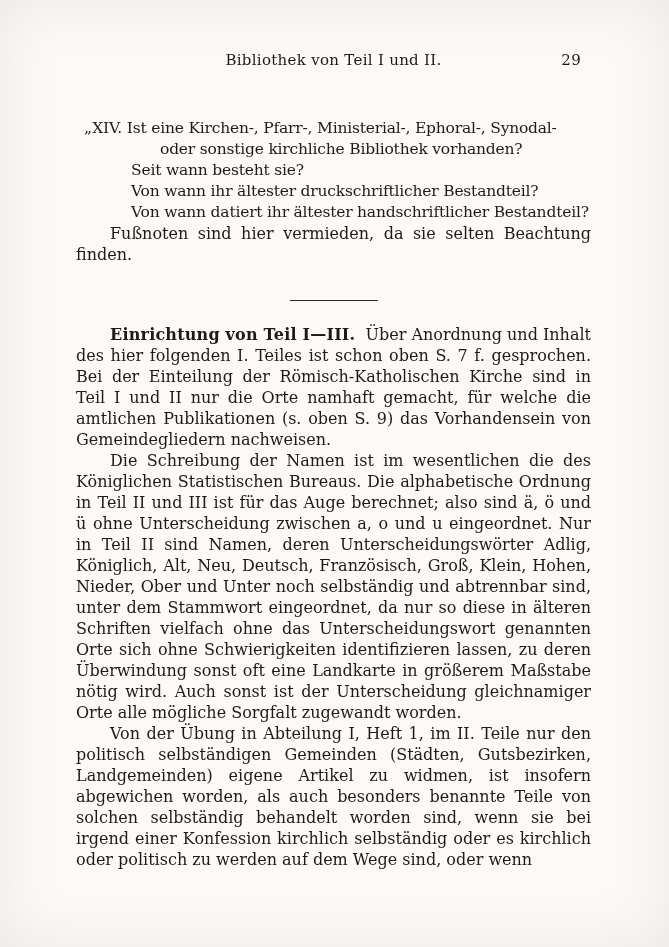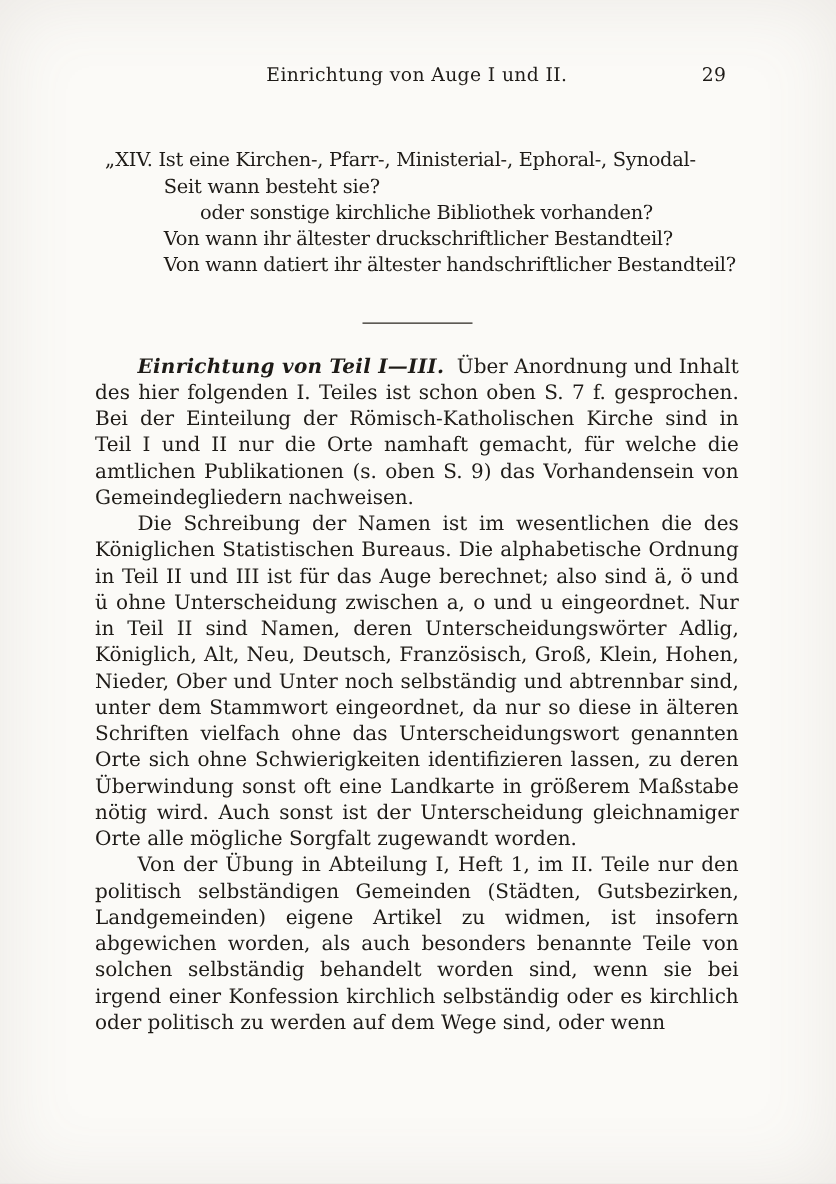--- a/index.html
+++ b/index.html
@@ -52,56 +52,56 @@
   .q-item   { margin-left: 55px; }
   .para {
     margin: 0;
     text-align: justify;
     text-indent: 34px;
     hyphens: manual;
   }
   .lead-bold {
     font-weight: bold;
     letter-spacing: 0.2px;
-    font-style: italic;
   }
   .divider-wrap {
     text-align: center;
     padding: 20px 0 18px 0;
   }
   .divider {
     display: inline-block;
     width: 88px;
     border-top: 1.5px solid #2a2620;
     height: 0;
   }
 </style>
 </head>
 <body>
 
 <div class="page">
   <div class="content">
 
     <header class="running-head">
-      <span>Einrichtung von Auge I und II.</span>
+      <span>Bibliothek von Teil I und II.</span>
       <span class="page-number">29</span>
     </header>
 
     <div class="bodytext">
 
       <div class="quote">
         <div class="q-line q-first">„XIV. Ist eine Kirchen-, Pfarr-, Ministerial-, Ephoral-, Synodal-</div>
+        <div class="q-line q-second">oder sonstige kirchliche Bibliothek vorhanden?</div>
         <div class="q-line q-item">Seit wann besteht sie?</div>
-        <div class="q-line q-second">oder sonstige kirchliche Bibliothek vorhanden?</div>
         <div class="q-line q-item">Von wann ihr ältester druckschriftlicher Bestandteil?</div>
         <div class="q-line q-item">Von wann datiert ihr ältester handschriftlicher Bestandteil?</div>
       </div>
 
 
 
+      <p class="para">Fußnoten sind hier vermieden, da sie selten Beachtung finden.</p>
 
       <div class="divider-wrap">
         <span class="divider"></span>
       </div>
 
       <p class="para"><span class="lead-bold">Einrichtung von Teil I—III.</span>&nbsp;&nbsp;<span>Über Anordnung und Inhalt des hier folgenden I. Teiles ist schon oben S. 7 f. gesprochen.  Bei der Einteilung der Römisch-Katholischen Kirche sind in Teil I und II nur die Orte namhaft gemacht, für welche die amtlichen Publikationen (s. oben S. 9) das Vorhandensein von Gemeindegliedern nachweisen.</span></p>
 
       <p class="para">Die Schreibung der Namen ist im wesentlichen die des Königlichen Statistischen Bureaus.  Die alphabetische Ordnung in Teil II und III ist für das Auge berechnet; also sind ä, ö und ü ohne Unterscheidung zwischen a, o und u eingeordnet.  Nur in Teil II sind Namen, deren Unterscheidungswörter Adlig, Königlich, Alt, Neu, Deutsch, Französisch, Groß, Klein, Hohen, Nieder, Ober und Unter noch selbständig und abtrennbar sind, unter dem Stammwort eingeordnet, da nur so diese in älteren Schriften vielfach ohne das Unterscheidungswort genannten Orte sich ohne Schwierigkeiten identifizieren lassen, zu deren Überwindung sonst oft eine Landkarte in größerem Maßstabe nötig wird.  Auch sonst ist der Unterscheidung gleichnamiger Orte alle mögliche Sorgfalt zugewandt worden.</p>
 
       <p class="para">Von der Übung in Abteilung I, Heft 1, im II. Teile nur den politisch selbständigen Gemeinden (Städten, Gutsbezirken, Landgemeinden) eigene Artikel zu widmen, ist insofern abgewichen worden, als auch besonders benannte Teile von solchen selbständig behandelt worden sind, wenn sie bei irgend einer Konfession kirchlich selbständig oder es kirchlich oder politisch zu werden auf dem Wege sind, oder wenn</p>

